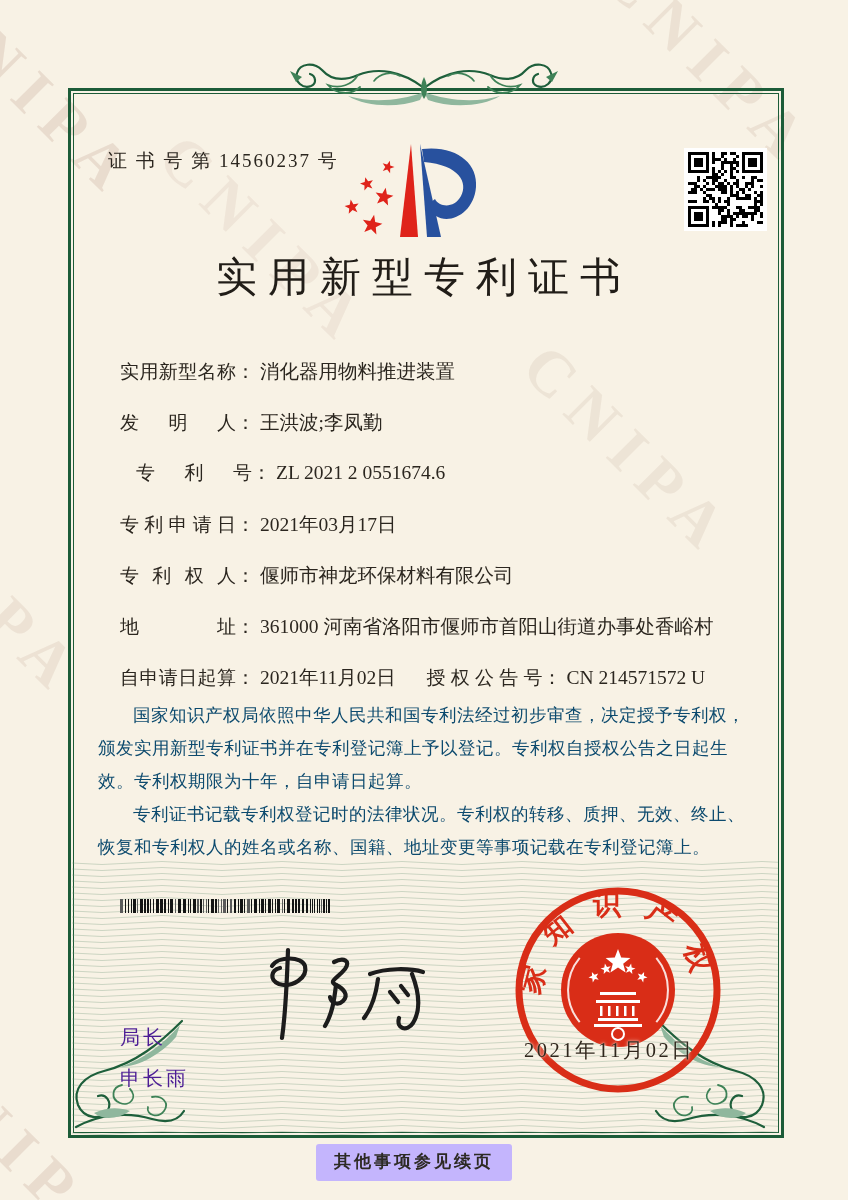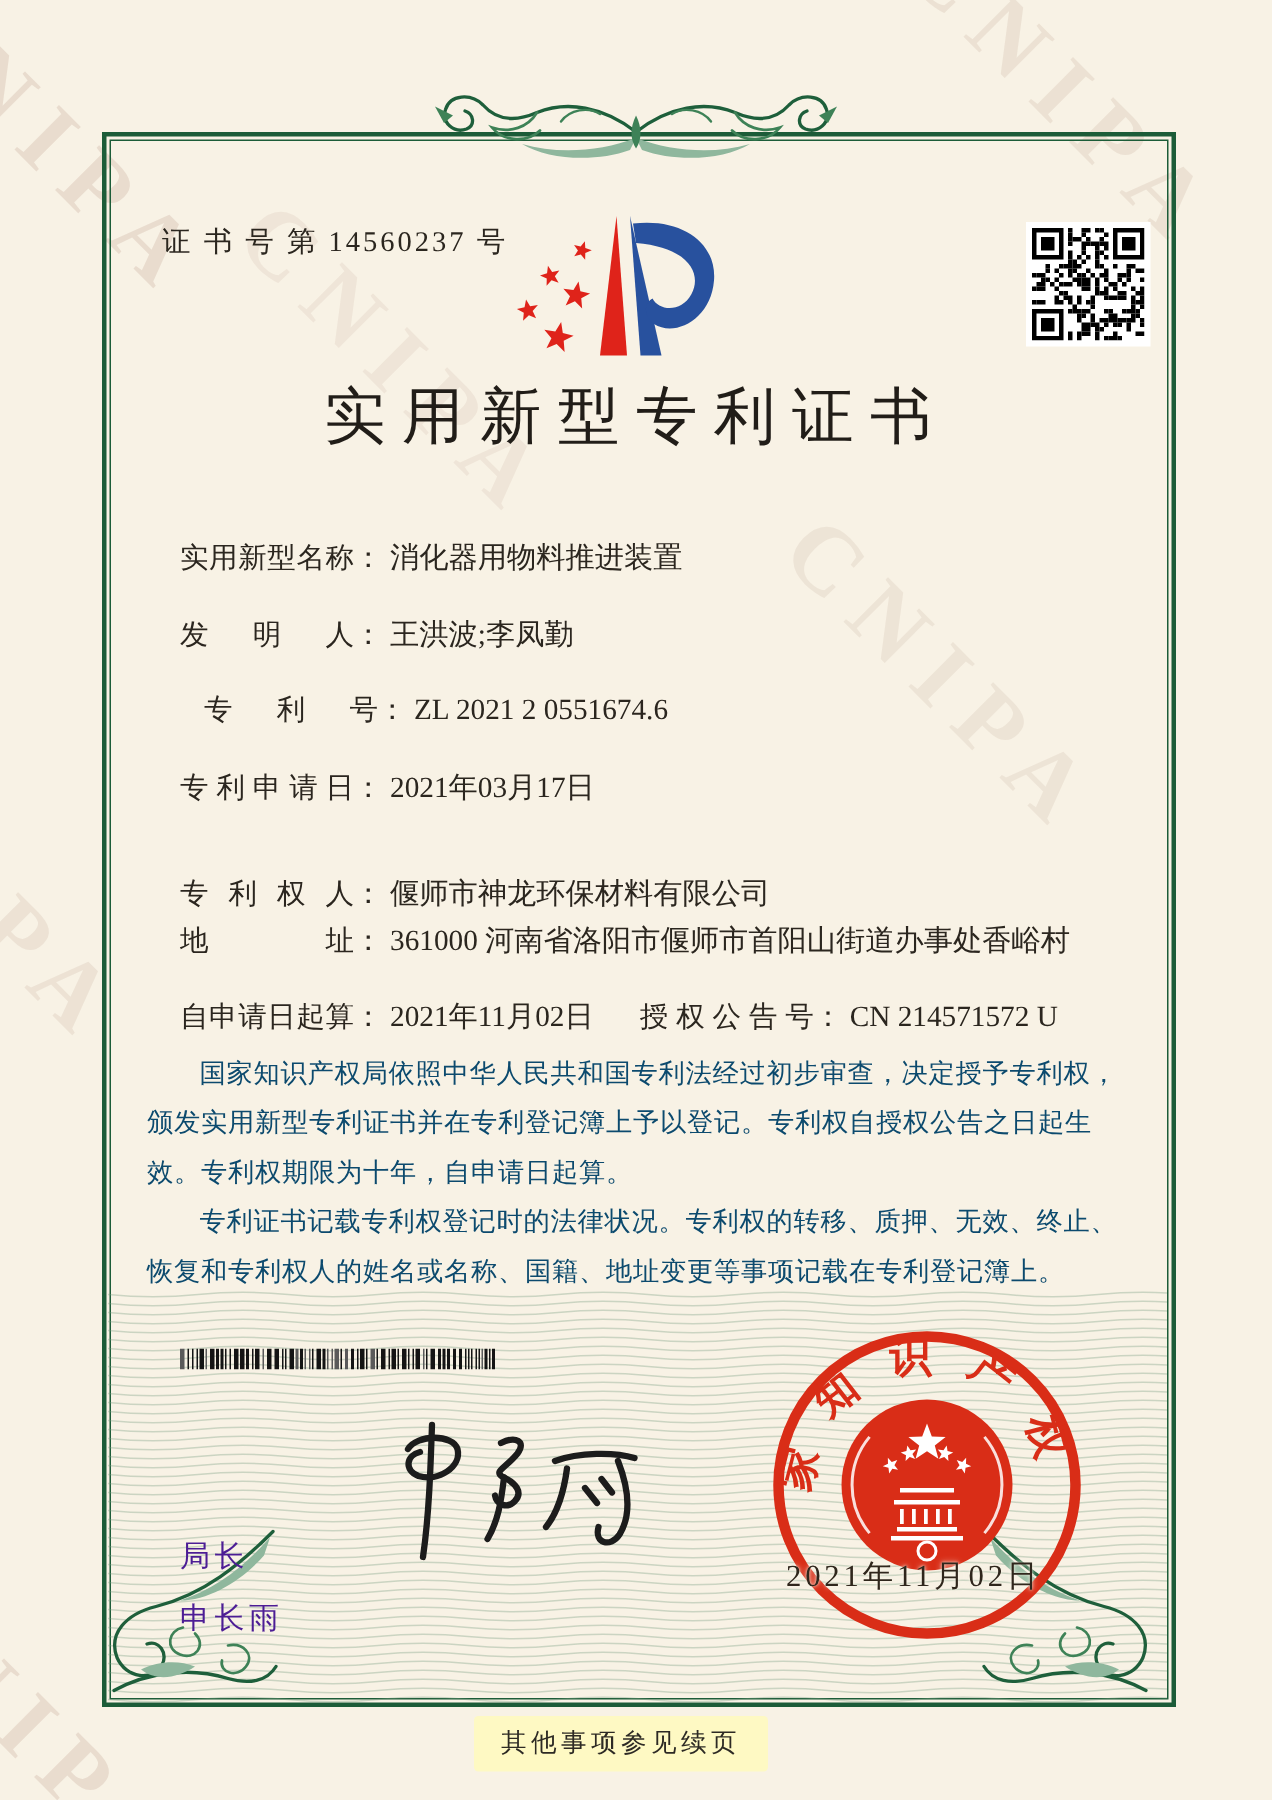--- a/index.html
+++ b/index.html
@@ -37,41 +37,41 @@
 
   .title{position:absolute;left:0;right:0;top:250px;text-align:center;font-size:41px;font-weight:normal;
          letter-spacing:11px;color:#211d18;z-index:4;}
 
   
   .fields{position:absolute;left:120px;top:0;width:670px;z-index:4;color:#2b261f;}
   .frow{position:absolute;left:0;font-size:19px;white-space:nowrap;}
   .flabel{display:inline-block;width:116px;text-align:justify;text-align-last:justify;}
   .fcolon{display:inline-block;}
   .fvalue{margin-left:5px;font-size:19.5px;}
-  .r1{top:358px;} .r2{top:409px;} .r3{top:460px;margin-left:16px;} .r4{top:511px;} .r5{top:582px;} .r6{top:613px;} .r7{top:664px;}
+  .r1{top:358px;} .r2{top:409px;} .r3{top:460px;margin-left:16px;} .r4{top:511px;} .r5{top:562px;} .r6{top:613px;} .r7{top:664px;}
   .pair2{margin-left:26px;margin-top:35px;}
 
   .bodytext{position:absolute;left:98px;top:699px;width:656px;z-index:4;}
   .bodytext p{margin:0;text-indent:2em;font-size:17.5px;line-height:33px;color:#0c4a6e;letter-spacing:0.5px;}
 
   .barcode{position:absolute;left:120px;top:899px;width:216px;height:14px;z-index:4;}
 
   .signer{position:absolute;left:120px;top:1024px;z-index:4;font-family:"Liberation Sans","DejaVu Sans",sans-serif;
           font-size:20px;letter-spacing:3px;color:#4c1d95;}
   .signer div{margin-bottom:14px;}
   .signature{position:absolute;left:252px;top:946px;width:205px;height:95px;z-index:4;}
 
   .seal{position:absolute;left:508px;top:880px;width:220px;height:220px;z-index:4;}
   .sealdate{position:absolute;left:524px;top:1036px;font-size:20.5px;letter-spacing:2.5px;color:#2f261c;z-index:5;
             text-shadow:0 0 2px rgba(248,243,230,0.95),0 0 4px rgba(248,243,230,0.8);}
 
   .pageinfo{position:absolute;left:0;right:0;top:1092px;text-align:center;font-size:16.5px;letter-spacing:2px;
             color:#2b261f;z-index:4;}
-  .note{position:absolute;left:316px;top:1144px;background:#fef9c3;padding:6px 18px 8px 18px;border-radius:3px;
-        font-size:17px;letter-spacing:3px;color:#2d2a24;z-index:4;}
+  .note{position:absolute;left:316px;top:1144px;background:#c4b5fd;padding:6px 18px 8px 18px;border-radius:3px;
+        font-size:17px;letter-spacing:3px;color:#2d2a24;z-index:4;font-weight:bold;}
 </style>
 </head>
 <body>
 
 <div class="page">
 
   <div class="wm wm1">CNIPA</div>
   <div class="wm wm2">CNIPA</div>
   <div class="wm wm3">CNIPA</div>
   <div class="wm wm4">CNIPA</div>

